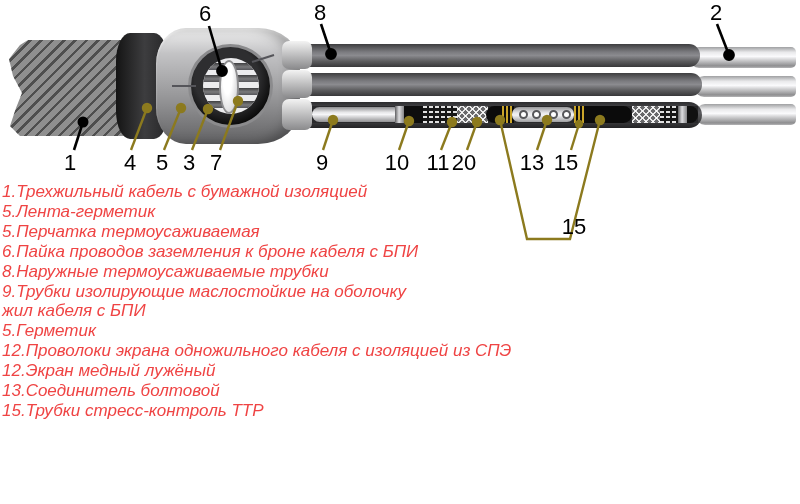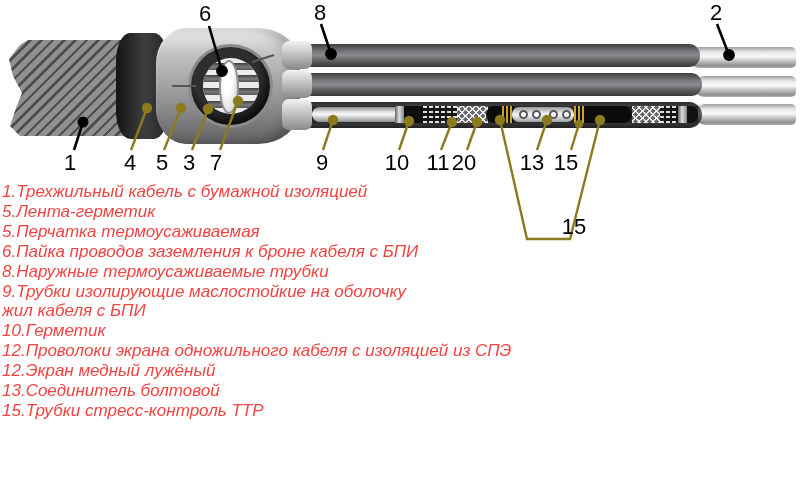--- a/index.html
+++ b/index.html
@@ -205,20 +205,20 @@
   <div class="num" style="left:560px;top:214px">15</div>
 
   <div class="legend">
     <div>1.Трехжильный кабель с бумажной изоляцией</div>
     <div>5.Лента-герметик</div>
     <div>5.Перчатка термоусаживаемая</div>
     <div>6.Пайка проводов заземления к броне кабеля с БПИ</div>
     <div>8.Наружные термоусаживаемые трубки</div>
     <div>9.Трубки изолирующие маслостойкие на оболочку</div>
     <div>жил кабеля с БПИ</div>
-    <div>10.Герметик</div>
+    <div>5.Герметик</div>
     <div>12.Проволоки экрана одножильного кабеля с изоляцией из СПЭ</div>
     <div>12.Экран медный лужёный</div>
     <div>13.Соединитель болтовой</div>
     <div>15.Трубки стресс-контроль ТТР</div>
   </div>
 
 </div>
 
 </body></html>

